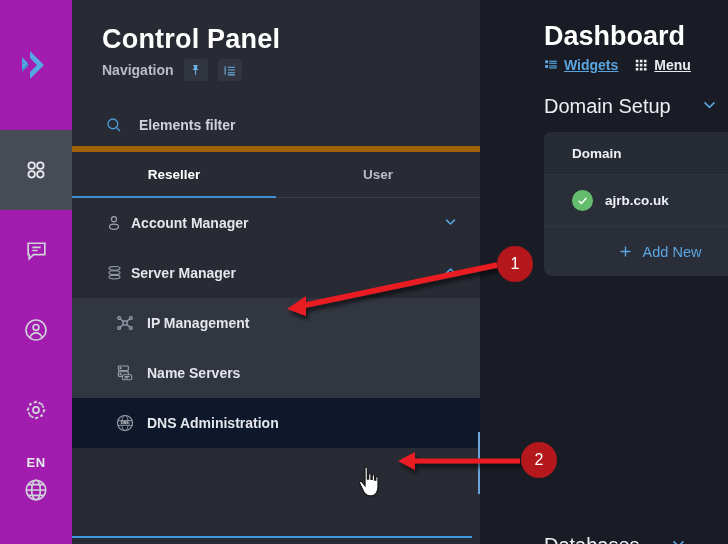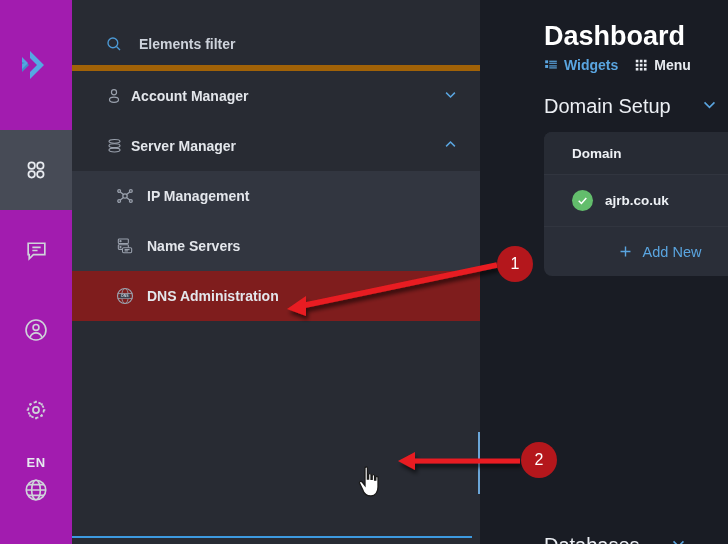--- a/index.html
+++ b/index.html
@@ -155,21 +155,21 @@
   .submenu { background: #323640; }
   .sub-row {
     height: 50px;
     display: flex;
     align-items: center;
     padding-left: 43px;
     color: #e3e6eb;
     font-size: 14px;
     font-weight: bold;
   }
-  .sub-row.hover { background: #7f1d1d; }
+  .sub-row.hover { background: #0f172a; }
   .sub-row .ico {
     width: 32px;
     flex: 0 0 32px;
     display: flex;
     align-items: center;
     color: #9aa1ad;
   }
 
   .nav-bottom-line {
     position: absolute;
@@ -208,20 +208,21 @@
     gap: 16px;
     margin-top: 5px;
   }
   .dash-link {
     display: flex;
     align-items: center;
     gap: 6px;
     font-size: 14px;
     font-weight: bold;
     white-space: nowrap;
+    text-decoration: underline;
   }
   .dash-link.blue { color: #5aa5e0; }
   .dash-link.light { color: #e8ebf0; }
 
   .section-head {
     display: flex;
     align-items: center;
     gap: 30px;
     margin-top: 22px;
   }
@@ -367,29 +368,55 @@
         <ellipse cx="12" cy="12" rx="4" ry="9"></ellipse>
         <path d="M3 12h18M4.6 7h14.8M4.6 17h14.8"></path>
       </svg>
     </div>
 
     <div class="rail-lang">EN</div>
   </div>
 
   <div class="nav">
 
+    <div class="nav-header">
+      <div class="nav-title">Control Panel</div>
+      <div class="nav-sub">
+        <span class="nav-sub-label">Navigation</span>
+
+        <span class="nav-chip">
+          <svg width="13" height="13" viewBox="0 0 24 24" fill="#6fb2e8">
+            <path d="M8 2h8v2h-1.5l.7 5H17v2h-4v8l-1 2-1-2v-8H7V9h1.8l.7-5H8z"></path>
+          </svg>
+        </span>
+
+        <span class="nav-chip">
+          <svg width="14" height="13" viewBox="0 0 24 24" fill="none" stroke="#6fb2e8" stroke-width="2">
+            <path d="M3 4v16M8 6h13M8 11h13M8 16h13M8 20h13"></path>
+          </svg>
+        </span>
+      </div>
+    </div>
 
     <div class="filter-row">
       <svg width="18" height="18" viewBox="0 0 24 24" fill="none" stroke="#4c9ad6" stroke-width="1.8">
         <circle cx="10.5" cy="10.5" r="6.5"></circle>
           <path d="M15.3 15.3L20 20"></path>
       </svg>
       <span class="filter-text" placeholder="Elements filter">Elements filter</span>
     </div>
 
+    <div class="tabs">
+      <div class="tab active">
+        <span>Reseller</span>
+      </div>
+      <div class="tab">
+        <span>User</span>
+      </div>
+    </div>
 
     <div class="menu-row">
       <span class="ico">
         <svg width="18" height="18" viewBox="0 0 24 24" fill="none" stroke="#9aa1ad" stroke-width="1.6">
           <circle cx="12" cy="7" r="3.4"></circle>
           <ellipse cx="12" cy="17" rx="6" ry="3.4"></ellipse>
         </svg>
       </span>
       <span class="lbl">Account Manager</span>
       <span class="caret">

